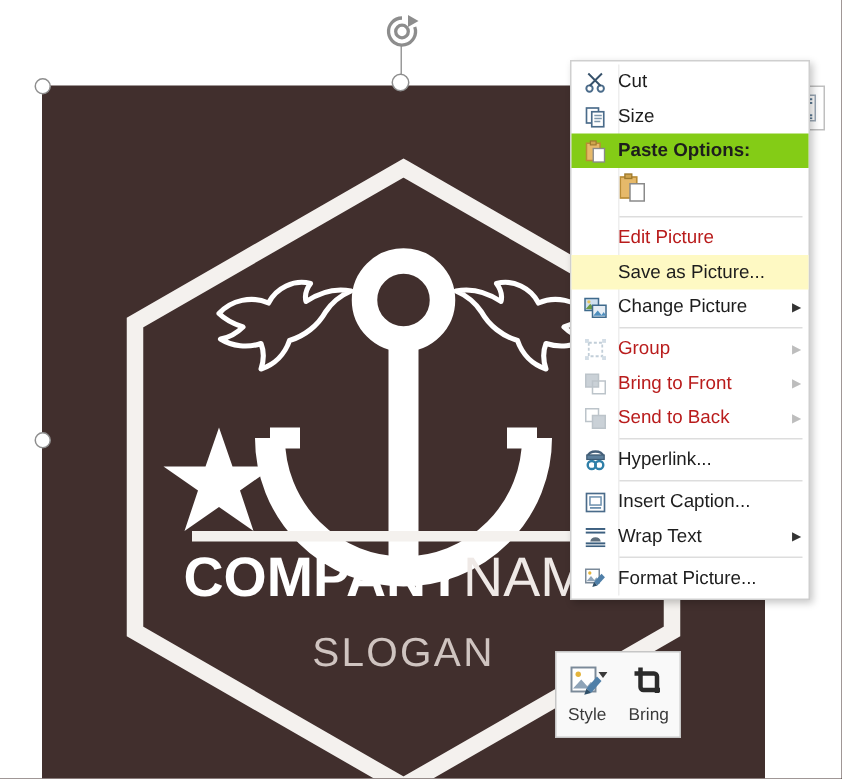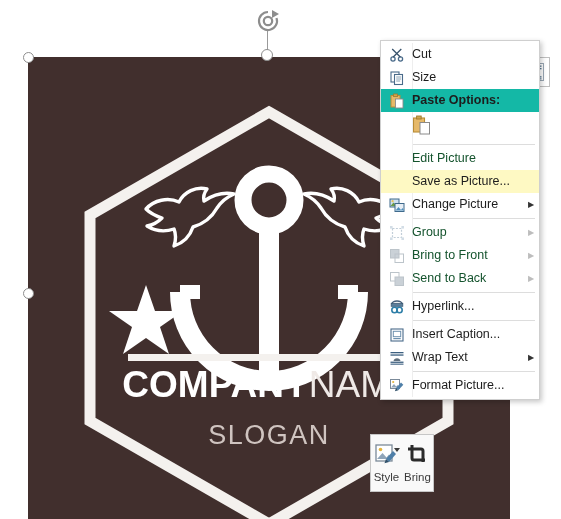--- a/index.html
+++ b/index.html
@@ -68,21 +68,21 @@
     border:1px solid #bfbfbf;
     box-sizing:border-box;
     z-index:35;
     display:flex;align-items:center;justify-content:center;
   }
 
   
   #mini-toolbar{
     position:absolute;
     left:370px;top:434px;
-    width:64px;height:58px;
+    width:84px;height:58px;
     background:#f9f9f9;
     border:1px solid #c6c6c6;
     box-sizing:border-box;
     z-index:40;
     display:flex;
     align-items:flex-start;
     padding-top:5px;
   }
   .mini-btn{
     width:42px;
@@ -128,24 +128,24 @@
     font-size:12.5px;
     line-height:23px;
     color:#1d1d1d;
   }
   .menu-item .mi-arrow{
     width:16px;min-width:16px;
     display:flex;align-items:center;justify-content:center;
     color:#333;
     font-size:8px;
   }
-  .menu-item.disabled .mi-label{color:#14532d;}
+  .menu-item.disabled .mi-label{color:#b91c1c;}
   .menu-item.disabled .mi-arrow{color:#bdbdbd;}
   .menu-item.header .mi-label{font-weight:bold;color:#1d1d1d;}
-  .menu-item.header{background:#14b8a6;justify-content:flex-end;}
+  .menu-item.header{background:#84cc16;justify-content:flex-end;}
   .menu-item.highlight{background:#fef9c3;}
   .menu-item.highlight .mi-label{color:#1d1d1d;}
   .menu-sep{
     height:1px;background:#dddddd;margin:2px 4px 2px 31px;
   }
   .menu-paste-row{
     height:30px;display:flex;align-items:center;padding-left:31px;
   }
 
   

